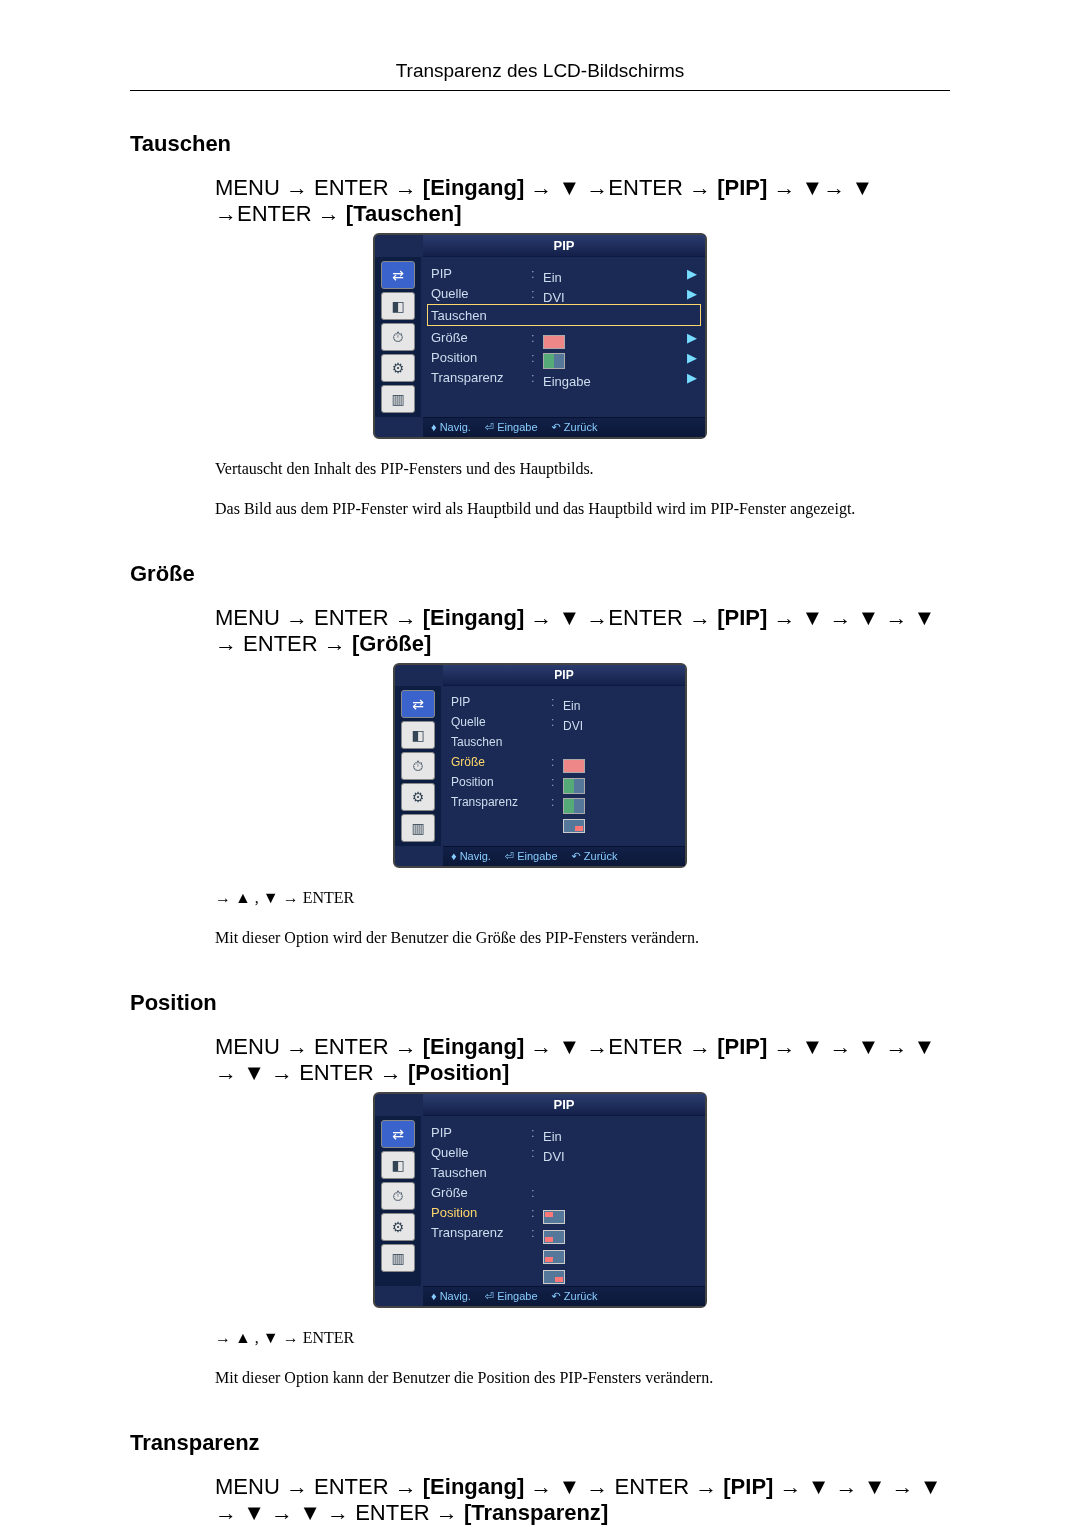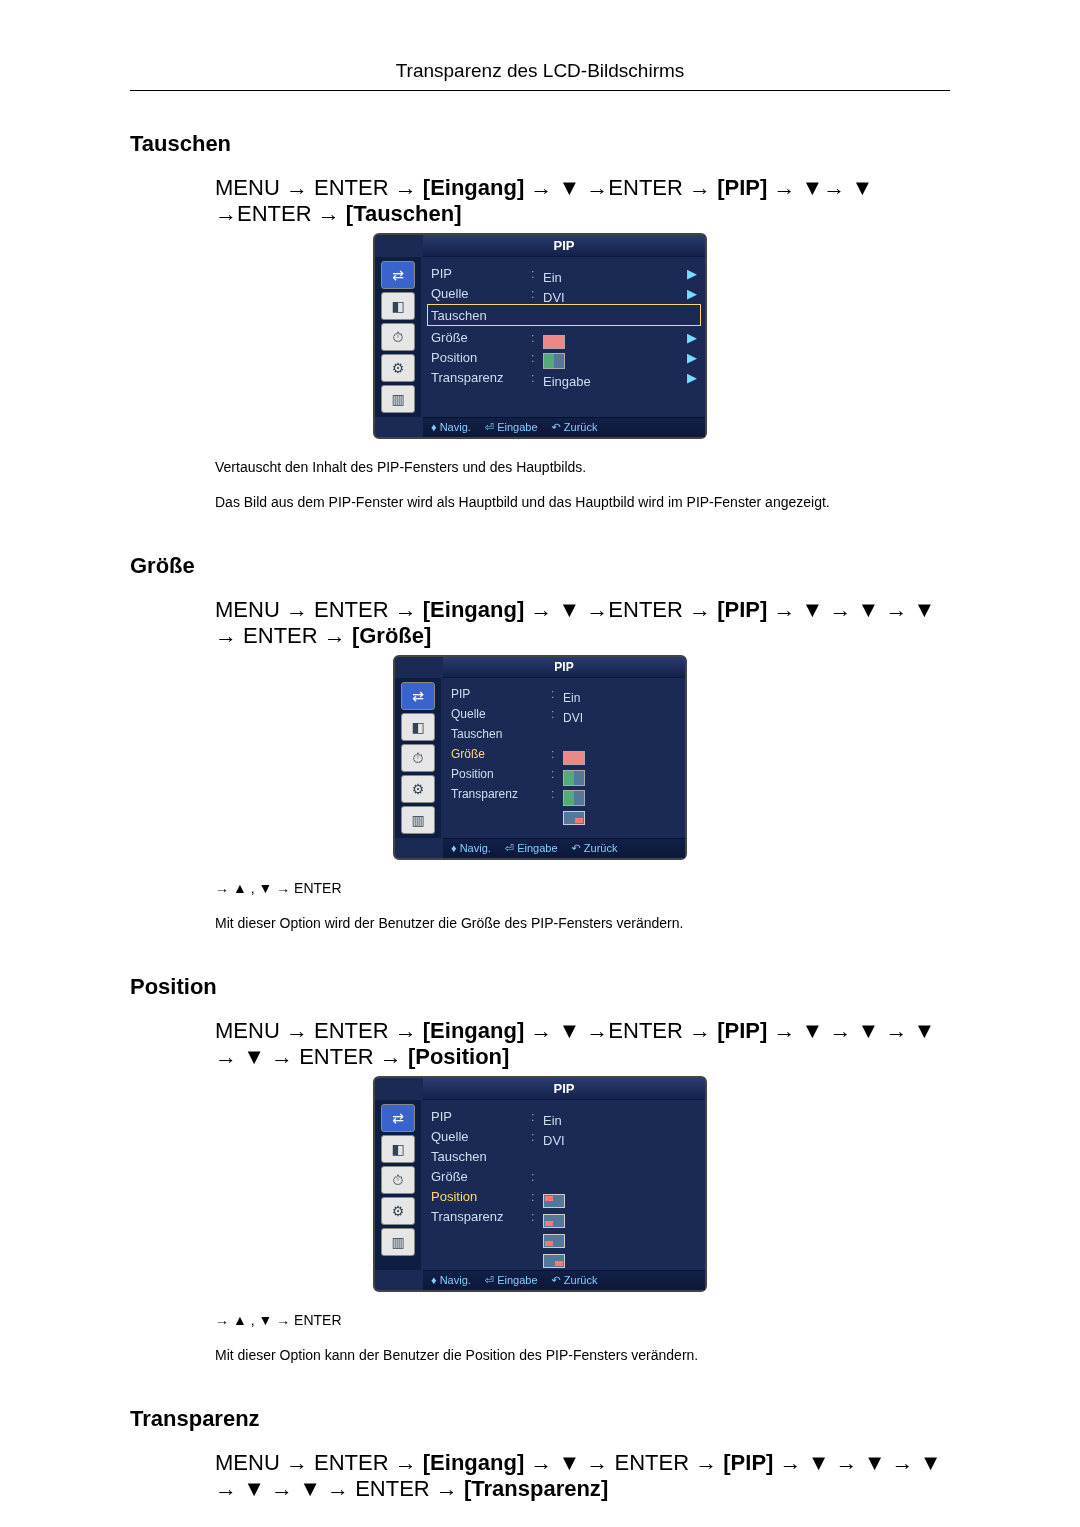--- a/index.html
+++ b/index.html
@@ -26,23 +26,24 @@
     padding-bottom: 8px;
   }
   h2.section-title {
     font-size: 22px;
     font-weight: bold;
     margin: 40px 0 18px 0;
   }
   .indented {
     margin-left: 85px;
     margin-right: 3px;
-    font-size: 14px;
+    font-size: 16px;
     line-height: 1.5;
     text-align: justify;
+    font-family: Liberation Serif, serif;
   }
   .nav-line {
     margin-left: 85px;
     margin-bottom: 6px;
     font-size: 22px;
     white-space: normal;
   }
   .bold { font-weight: bold; }
   .osd-wrap {
     text-align: center;

